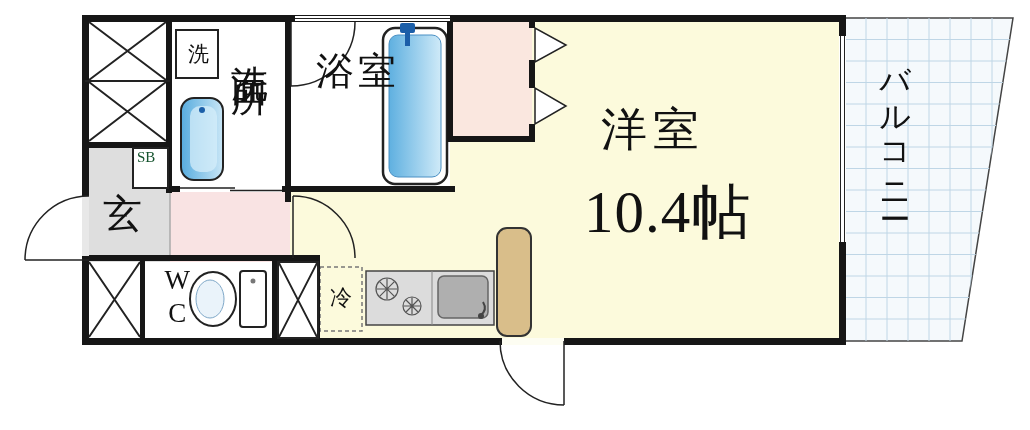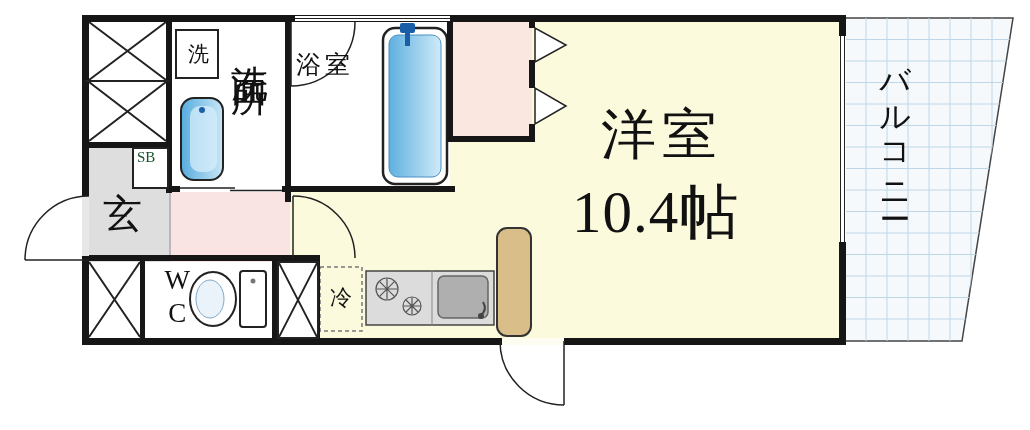--- a/index.html
+++ b/index.html
@@ -4,24 +4,24 @@
 <style>
   html,body{margin:0;padding:0;background:#fff;}
   #stage{position:relative;width:1030px;height:430px;background:#ffffff;overflow:hidden;
          font-family:"Liberation Serif","DejaVu Serif",serif;}
   #plan-svg{position:absolute;left:0;top:0;}
   .lbl{position:absolute;color:#111;line-height:1.05;white-space:nowrap;}
   .vert{writing-mode:vertical-rl;}
   .upright{writing-mode:vertical-rl;text-orientation:upright;}
   .lbl-washroom{left:229px;top:36px;font-size:37px;letter-spacing:7px;}
   .lbl-washer{left:188px;top:43px;font-size:21px;}
-  .lbl-bathroom{left:296px;top:52px;font-size:25px;letter-spacing:4px;}
+  .lbl-bathroom{left:316px;top:52px;font-size:38px;letter-spacing:4px;}
   .lbl-closet{left:459px;top:56px;font-size:44px;letter-spacing:2px;}
-  .lbl-mainroom{left:601px;top:106px;font-size:55px;letter-spacing:6px;}
-  .lbl-size{left:572px;top:182px;font-size:59px;letter-spacing:1px;}
+  .lbl-mainroom{left:601px;top:106px;font-size:46px;letter-spacing:6px;}
+  .lbl-size{left:584px;top:182px;font-size:59px;letter-spacing:1px;}
   .lbl-balcony{left:878px;top:46px;font-size:31px;letter-spacing:4px;}
   .lbl-entrance{left:103px;top:194px;font-size:39px;}
   .lbl-wc{left:163px;top:265px;font-size:27px;letter-spacing:3px;}
   .lbl-fridge{left:330px;top:286px;font-size:22px;}
   .lbl-sb{left:137px;top:150px;font-size:15px;color:#14532d;}
 </style>
 </head>
 <body>
 
 <div id="stage">

